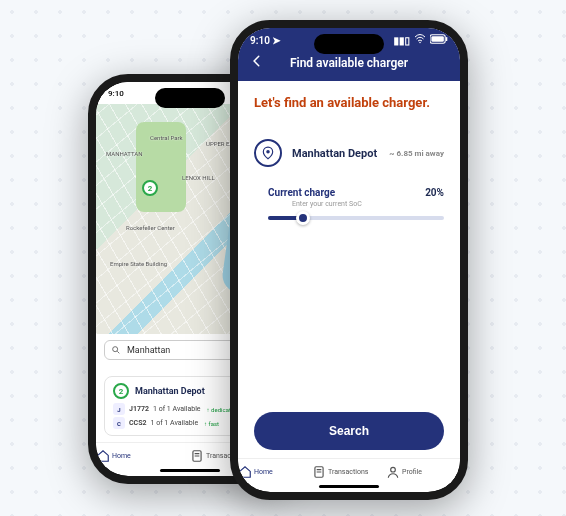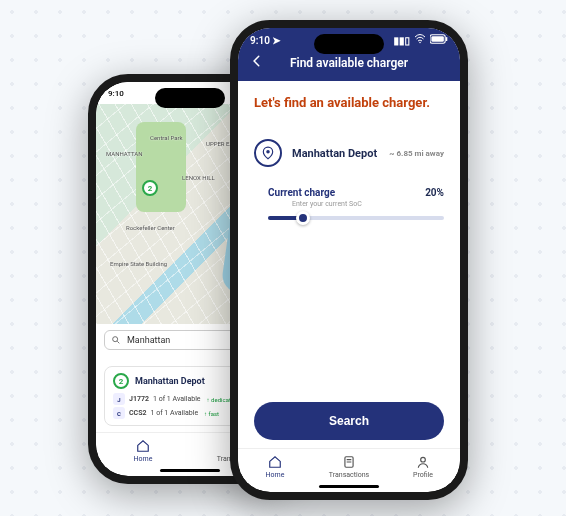--- a/index.html
+++ b/index.html
@@ -165,25 +165,24 @@
   .avail{color:#1a9c3e;font-size:6px;margin-left:2px;}
 
   .bottom-nav{
     display:flex;
     border-top:1px solid #eee;
     padding:6px 0 4px;
     background:#fff;
   }
   .bottom-nav .tab{
     flex:1;
-    display:flex;flex-direction:column;align-items:center;
+    display:flex;flex-direction:row;align-items:center;
     gap:2px;
     font-size:7px;
     color:#555;
-    justify-content:flex-end;
   }
   .bottom-nav .tab.active{color:#24327a;}
   .bottom-nav svg{width:14px;height:14px;}
 
   .home-ind{
     height:3px;width:60px;background:#000;border-radius:2px;
     margin:2px auto 4px;
   }
 
   

